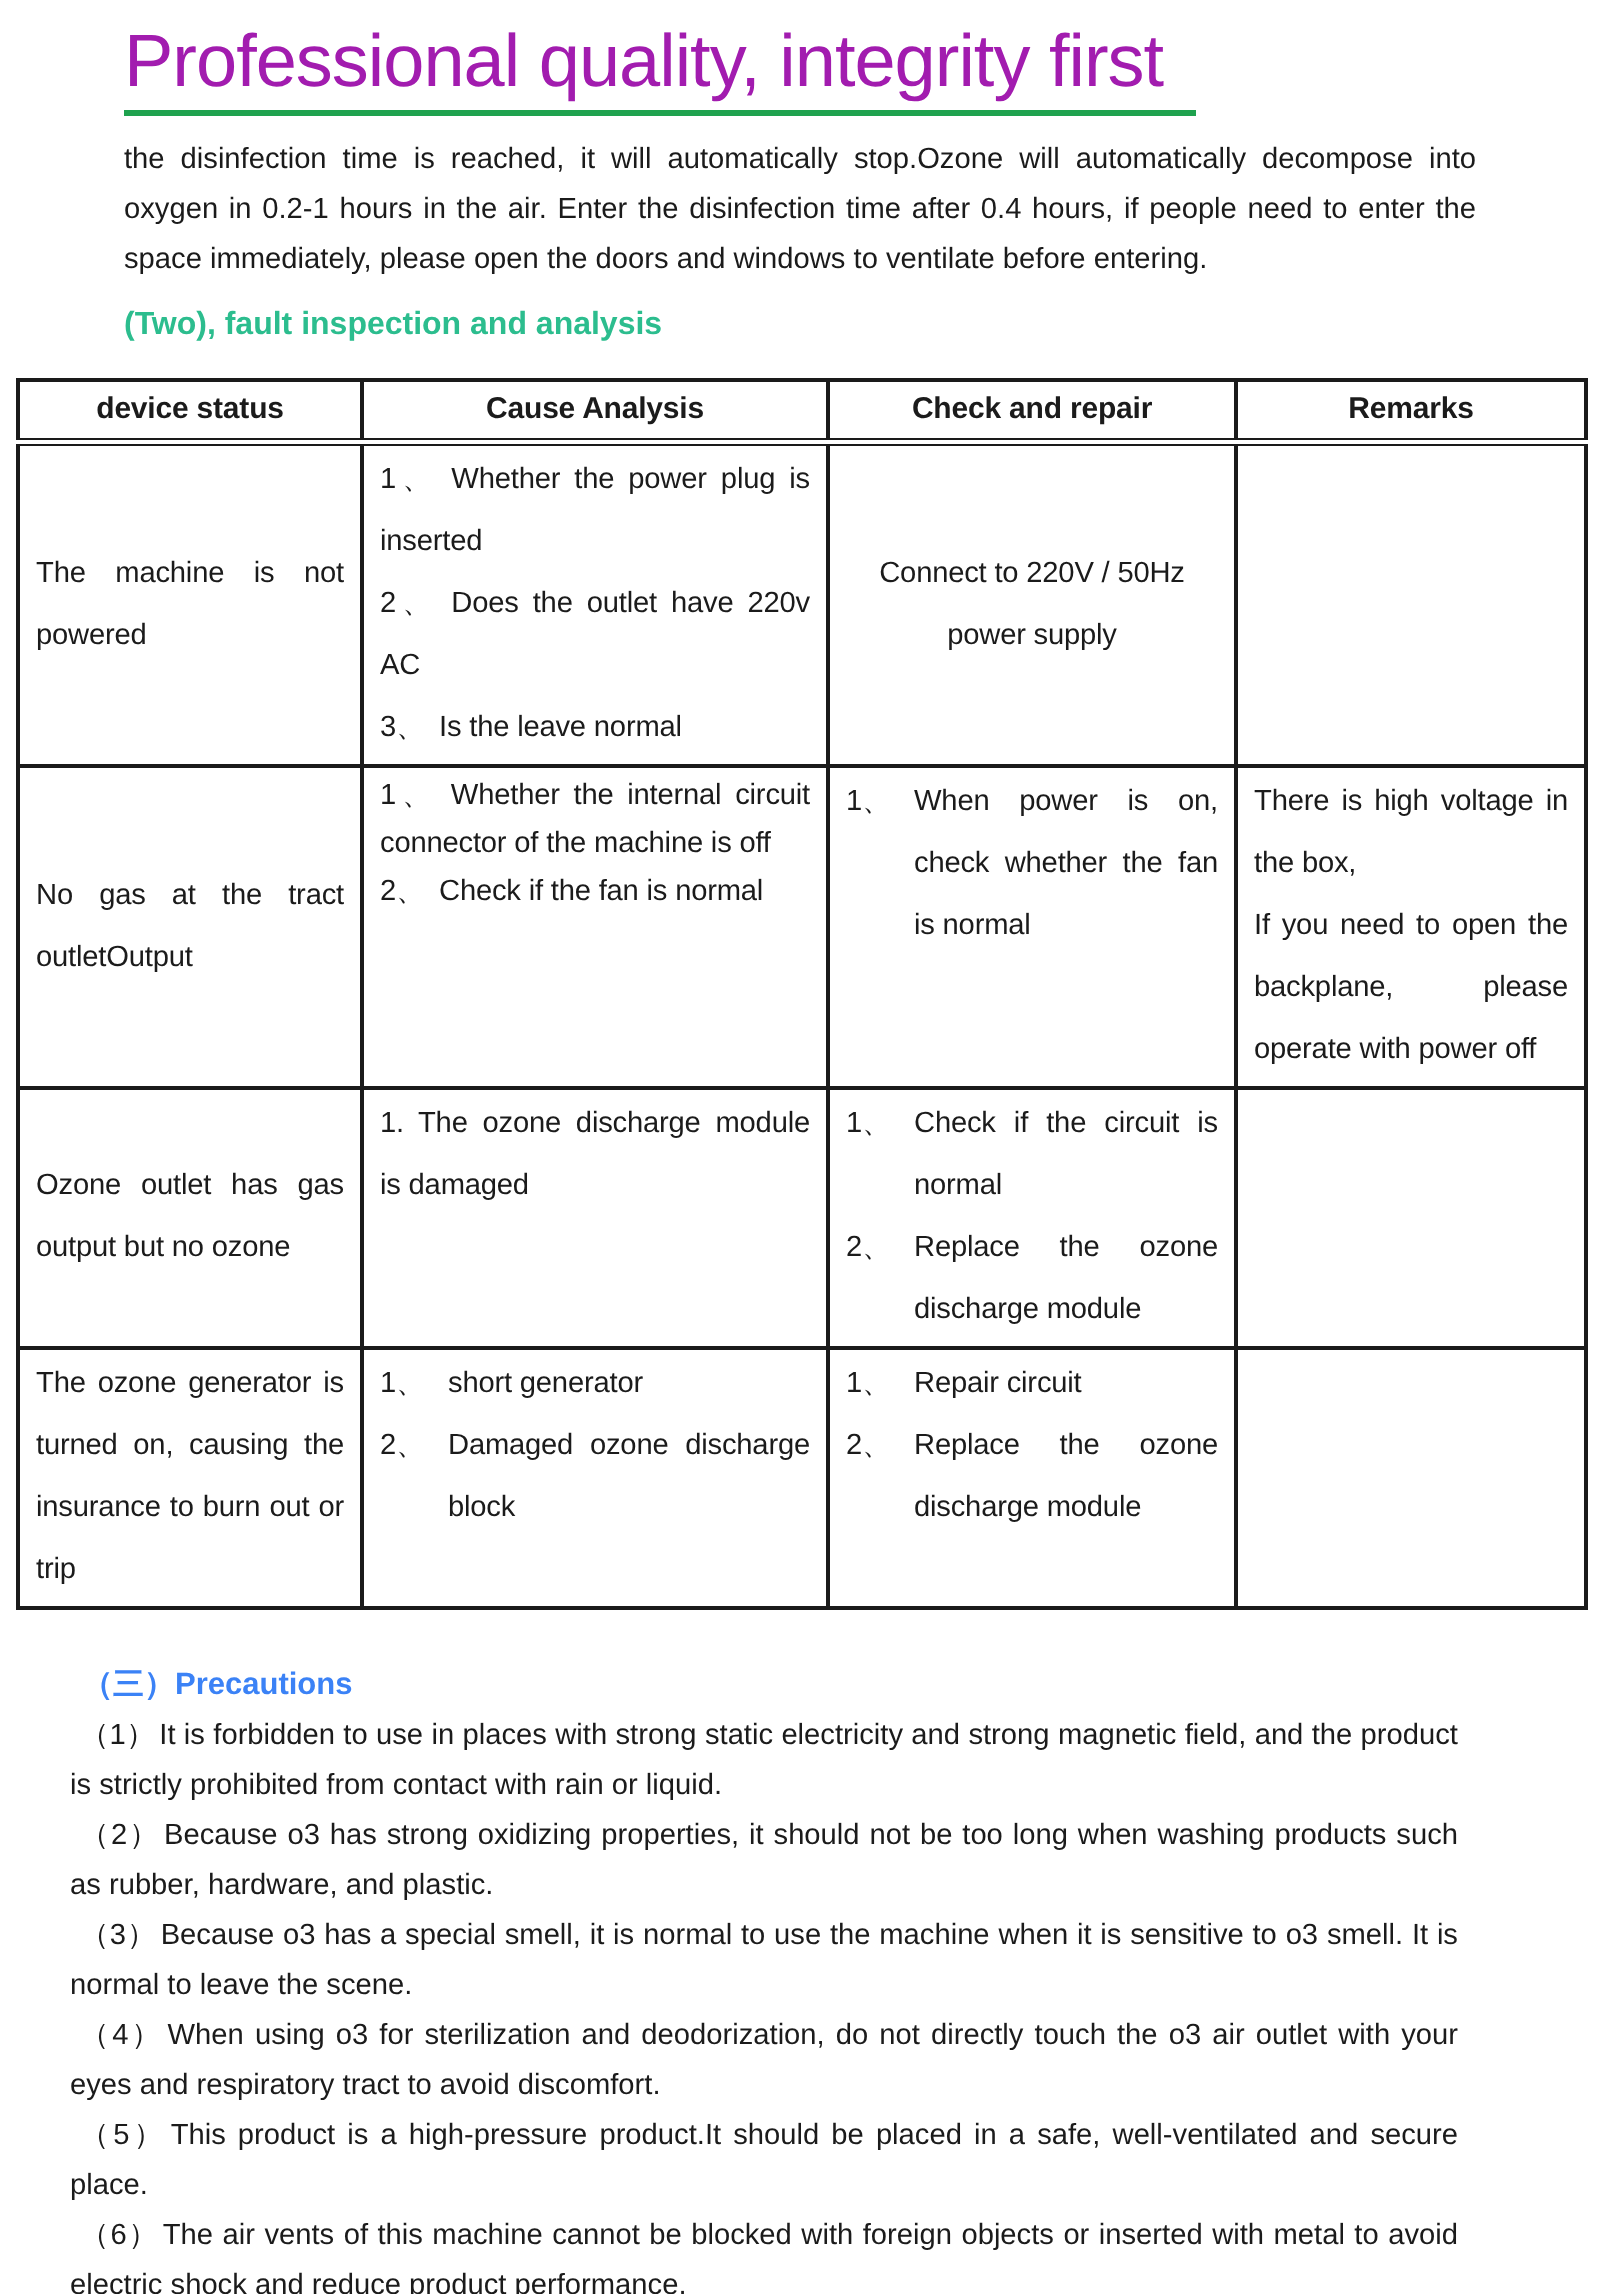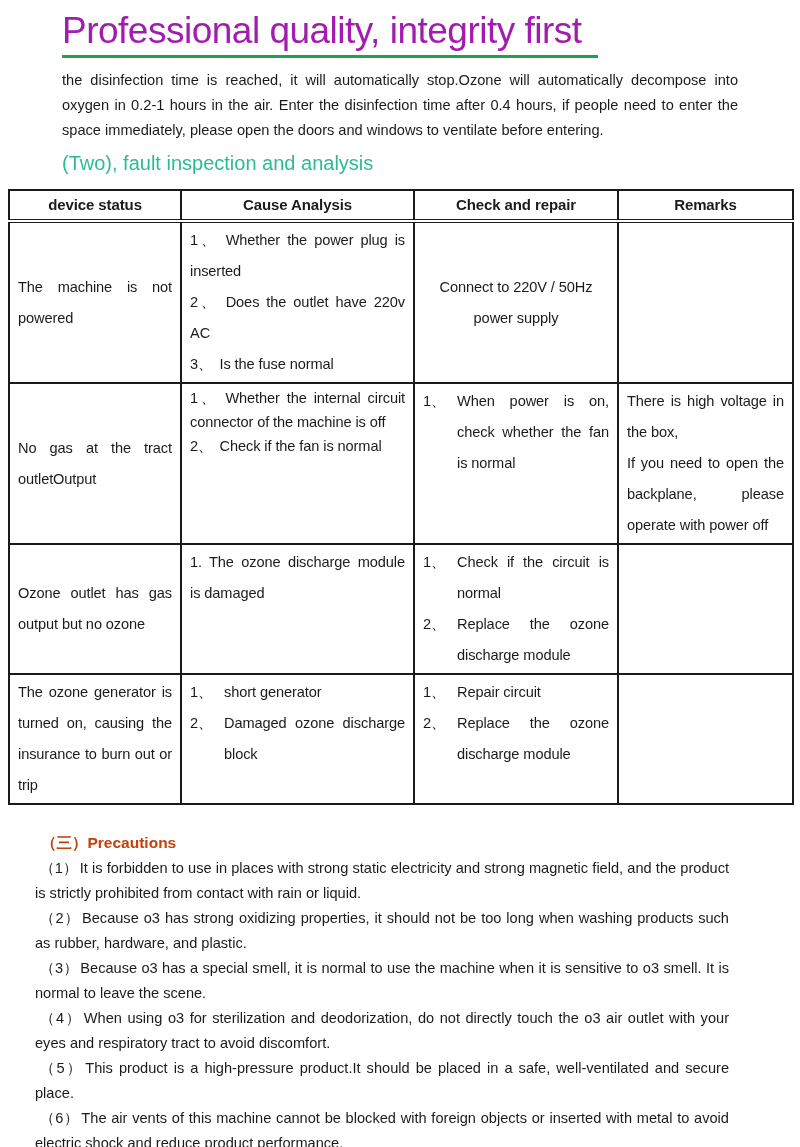--- a/index.html
+++ b/index.html
@@ -28,22 +28,22 @@
   .intro {
     margin: 10px 63px 0 62px;
     width: 676px;
     font-size: 14.6px;
     line-height: 25px;
     text-align: justify;
   }
   
   .sec-heading {
     margin: 9px 0 0 62px;
-    font-size: 20px;
-    font-weight: 400;
+    font-size: 16px;
+    font-weight: 700;
     color: #2cbd8e;
     line-height: 22px;
   }
   
   table.fault {
     margin: 15px 0 0 8px;
     width: 784px;
     border-collapse: collapse;
     table-layout: fixed;
     font-size: 14.6px;
@@ -87,21 +87,21 @@
   
   .prec {
     margin: 25px 0 0 35px;
     width: 694px;
     font-size: 14.6px;
     line-height: 25px;
   }
   .prec-head {
     font-size: 15.5px;
     font-weight: 700;
-    color: #c2410c;
+    color: #3b82f6;
     padding-left: 6px;
     line-height: 26px;
   }
   .pitem { text-align: justify; text-indent: 5px; }
   .pnum  { margin-right: 2px; }
 </style>
 </head>
 <body>
 
 <div class="page">
@@ -129,21 +129,21 @@
         <th>Remarks</th>
       </tr>
     </thead>
     <tbody>
 
       <tr class="rowA">
         <td class="mid just">The machine is not powered</td>
         <td>
           <div class="flow"><span class="numi">1、</span><span>Whether the power plug is inserted</span></div>
           <div class="flow"><span class="numi">2、</span><span>Does the outlet have 220v AC</span></div>
-          <div class="flow"><span class="numi">3、</span><span>Is the fuse normal</span></div>
+          <div class="flow"><span class="numi">3、</span><span>Is the leave normal</span></div>
         </td>
         <td class="mid ctr">Connect to 220V / 50Hz power supply</td>
         <td></td>
       </tr>
 
       <tr class="rowB">
         <td class="mid just">No gas at the tract outletOutput</td>
         <td class="tight">
           <div class="flow"><span class="numi">1、</span><span>Whether the internal circuit connector of the machine is off</span></div>
           <div class="flow"><span class="numi">2、</span><span>Check if the fan is normal</span></div>

